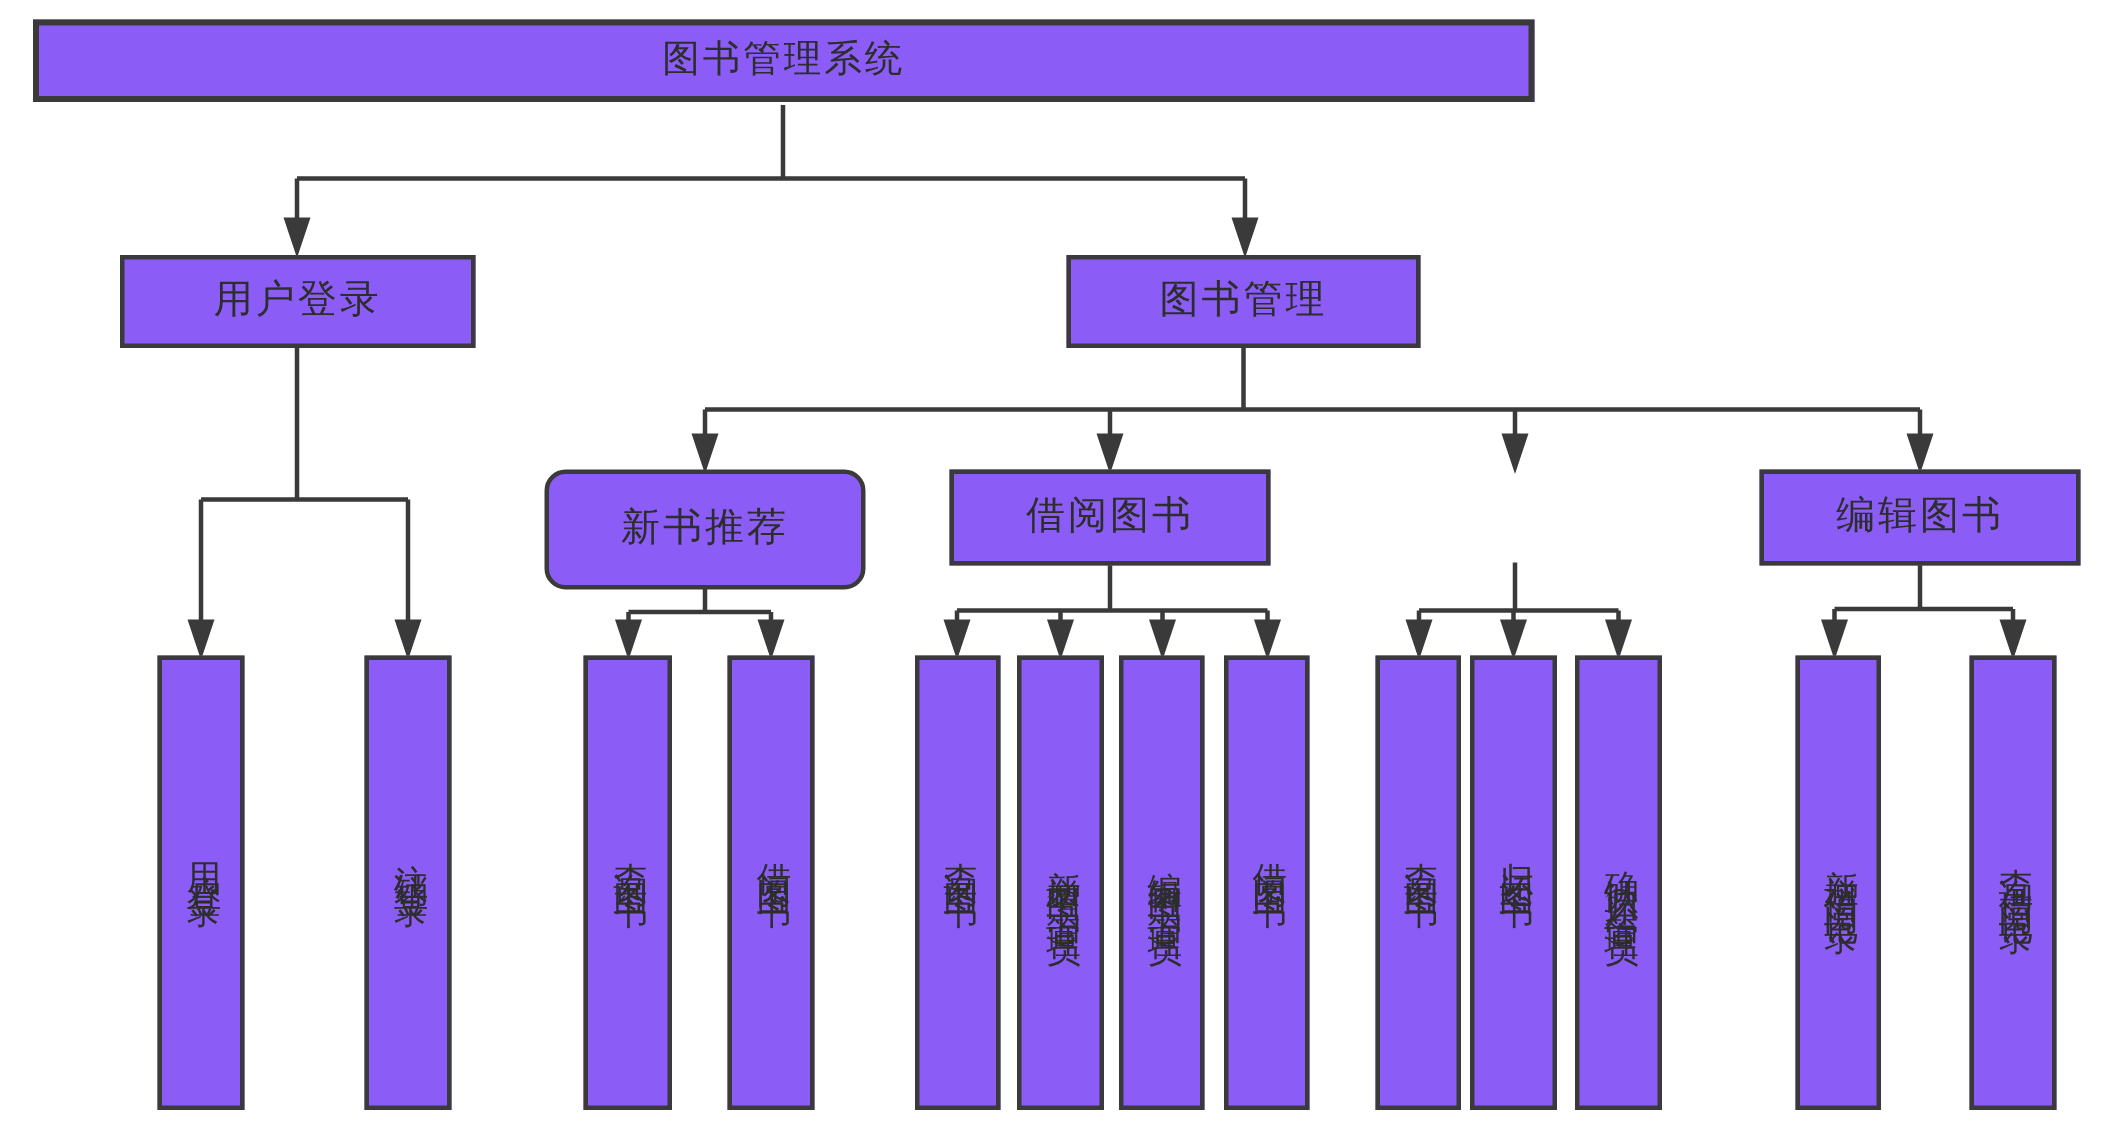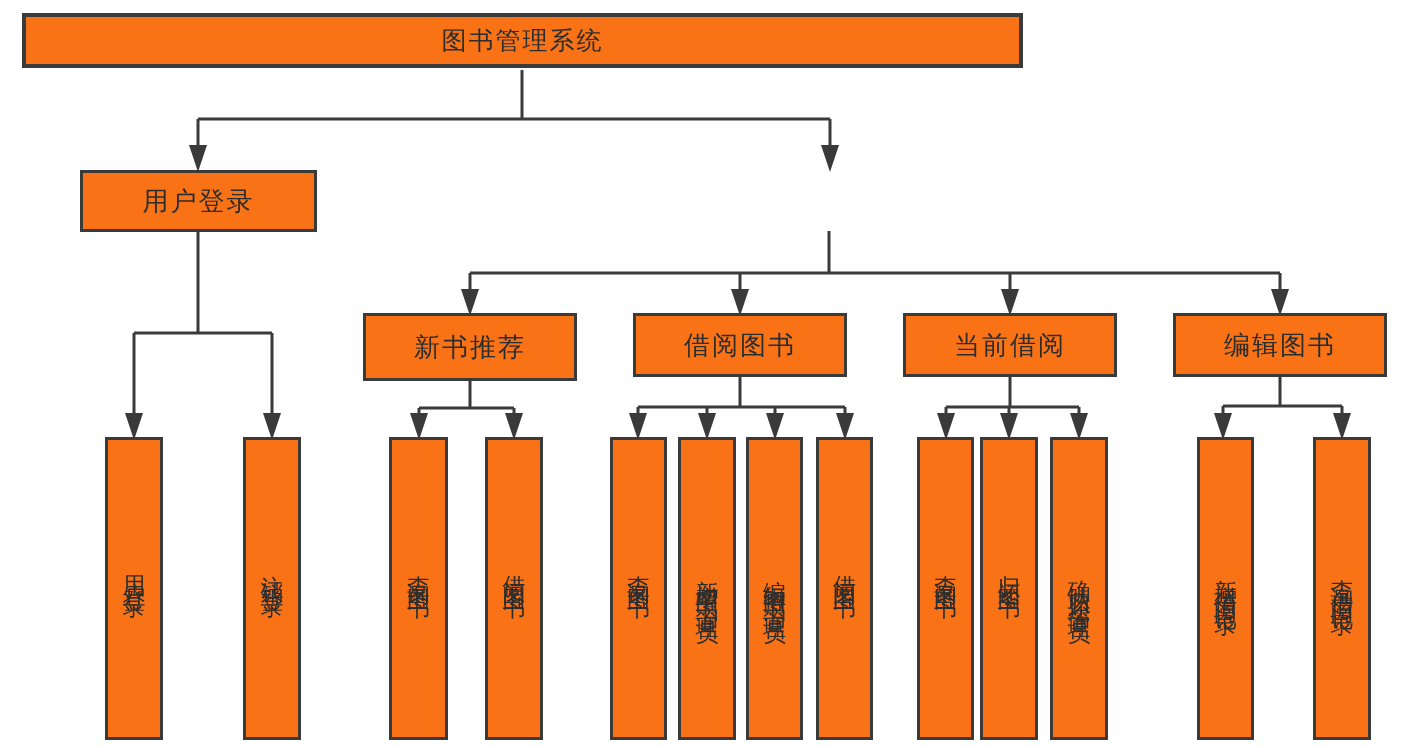--- a/index.html
+++ b/index.html
@@ -16,45 +16,46 @@
     font-family:"DejaVu Sans","Liberation Sans",sans-serif;
     overflow:hidden;
   }
   .wires{position:absolute;left:0;top:0;z-index:1;}
   .wire{fill:none;stroke:var(--line);stroke-width:3;}
   .ah{fill:var(--line);stroke:none;}
   .node{
     position:absolute;
     box-sizing:border-box;
     border:3px solid var(--line);
-    background:#f97316;
+    background:#8b5cf6;
     display:flex;align-items:center;justify-content:center;
     color:var(--text);
     font-size:26px;
     letter-spacing:2px;
     z-index:2;
     line-height:1;
     white-space:nowrap;
+    font-family:Liberation Mono, monospace;
   }
   .root{border-width:4px;font-size:25px;}
   .vnode{
     writing-mode:vertical-rl;
     text-orientation:mixed;
     font-size:23px;
     letter-spacing:7px;
     white-space:normal;
   }
   .v-short{padding-bottom:36px;}
   .v-med{padding-bottom:14px;}
   .v-long{letter-spacing:6px;}
   
   .n-root{left:22px;top:13px;width:1001px;height:55px;}
   .n-userlogin{left:80px;top:170px;width:237px;height:62px;}
   .n-bookmgmt{left:711px;top:170px;width:236px;height:62px;}
-  .n-recommend{left:363px;top:313px;width:214px;height:68px;}
+  .n-recommend{left:363px;top:313px;width:214px;height:80px;border-radius:14px;}
   .n-borrowing{left:633px;top:313px;width:214px;height:64px;}
   .n-current{left:903px;top:313px;width:214px;height:64px;}
   .n-records{left:1173px;top:313px;width:214px;height:64px;}
   .leaf{top:437px;height:303px;}
   .n-l1{left:105px;width:58px;}
   .n-l2{left:243px;width:58px;}
   .n-l3{left:389px;width:59px;}
   .n-l4{left:485px;width:58px;}
   .n-l5{left:610px;width:57px;}
   .n-l6{left:678px;width:58px;}
@@ -113,24 +114,24 @@
     <polygon class="ah" points="937,413 955,413 946,440"></polygon>
     <polygon class="ah" points="1000,413 1018,413 1009,440"></polygon>
     <polygon class="ah" points="1070,413 1088,413 1079,440"></polygon>
     <polygon class="ah" points="1214,413 1232,413 1223,440"></polygon>
     <polygon class="ah" points="1333,413 1351,413 1342,440"></polygon>
   </svg>
 
   <div class="node root n-root">图书管理系统</div>
 
   <div class="node n-userlogin">用户登录</div>
+  <div class="node n-bookmgmt">图书管理</div>
 
   <div class="node n-recommend">新书推荐</div>
   <div class="node n-borrowing">借阅图书</div>
-  <div class="node n-current">当前借阅</div>
   <div class="node n-records">编辑图书</div>
 
   <div class="node vnode v-short leaf n-l1">用户登录</div>
   <div class="node vnode v-short leaf n-l2">注销登录</div>
 
   <div class="node vnode v-short leaf n-l3">查询图书</div>
   <div class="node vnode v-short leaf n-l4">借阅图书</div>
 
   <div class="node vnode v-short leaf n-l5">查询图书</div>
   <div class="node vnode v-long leaf n-l6">新增图书（管理员）</div>

